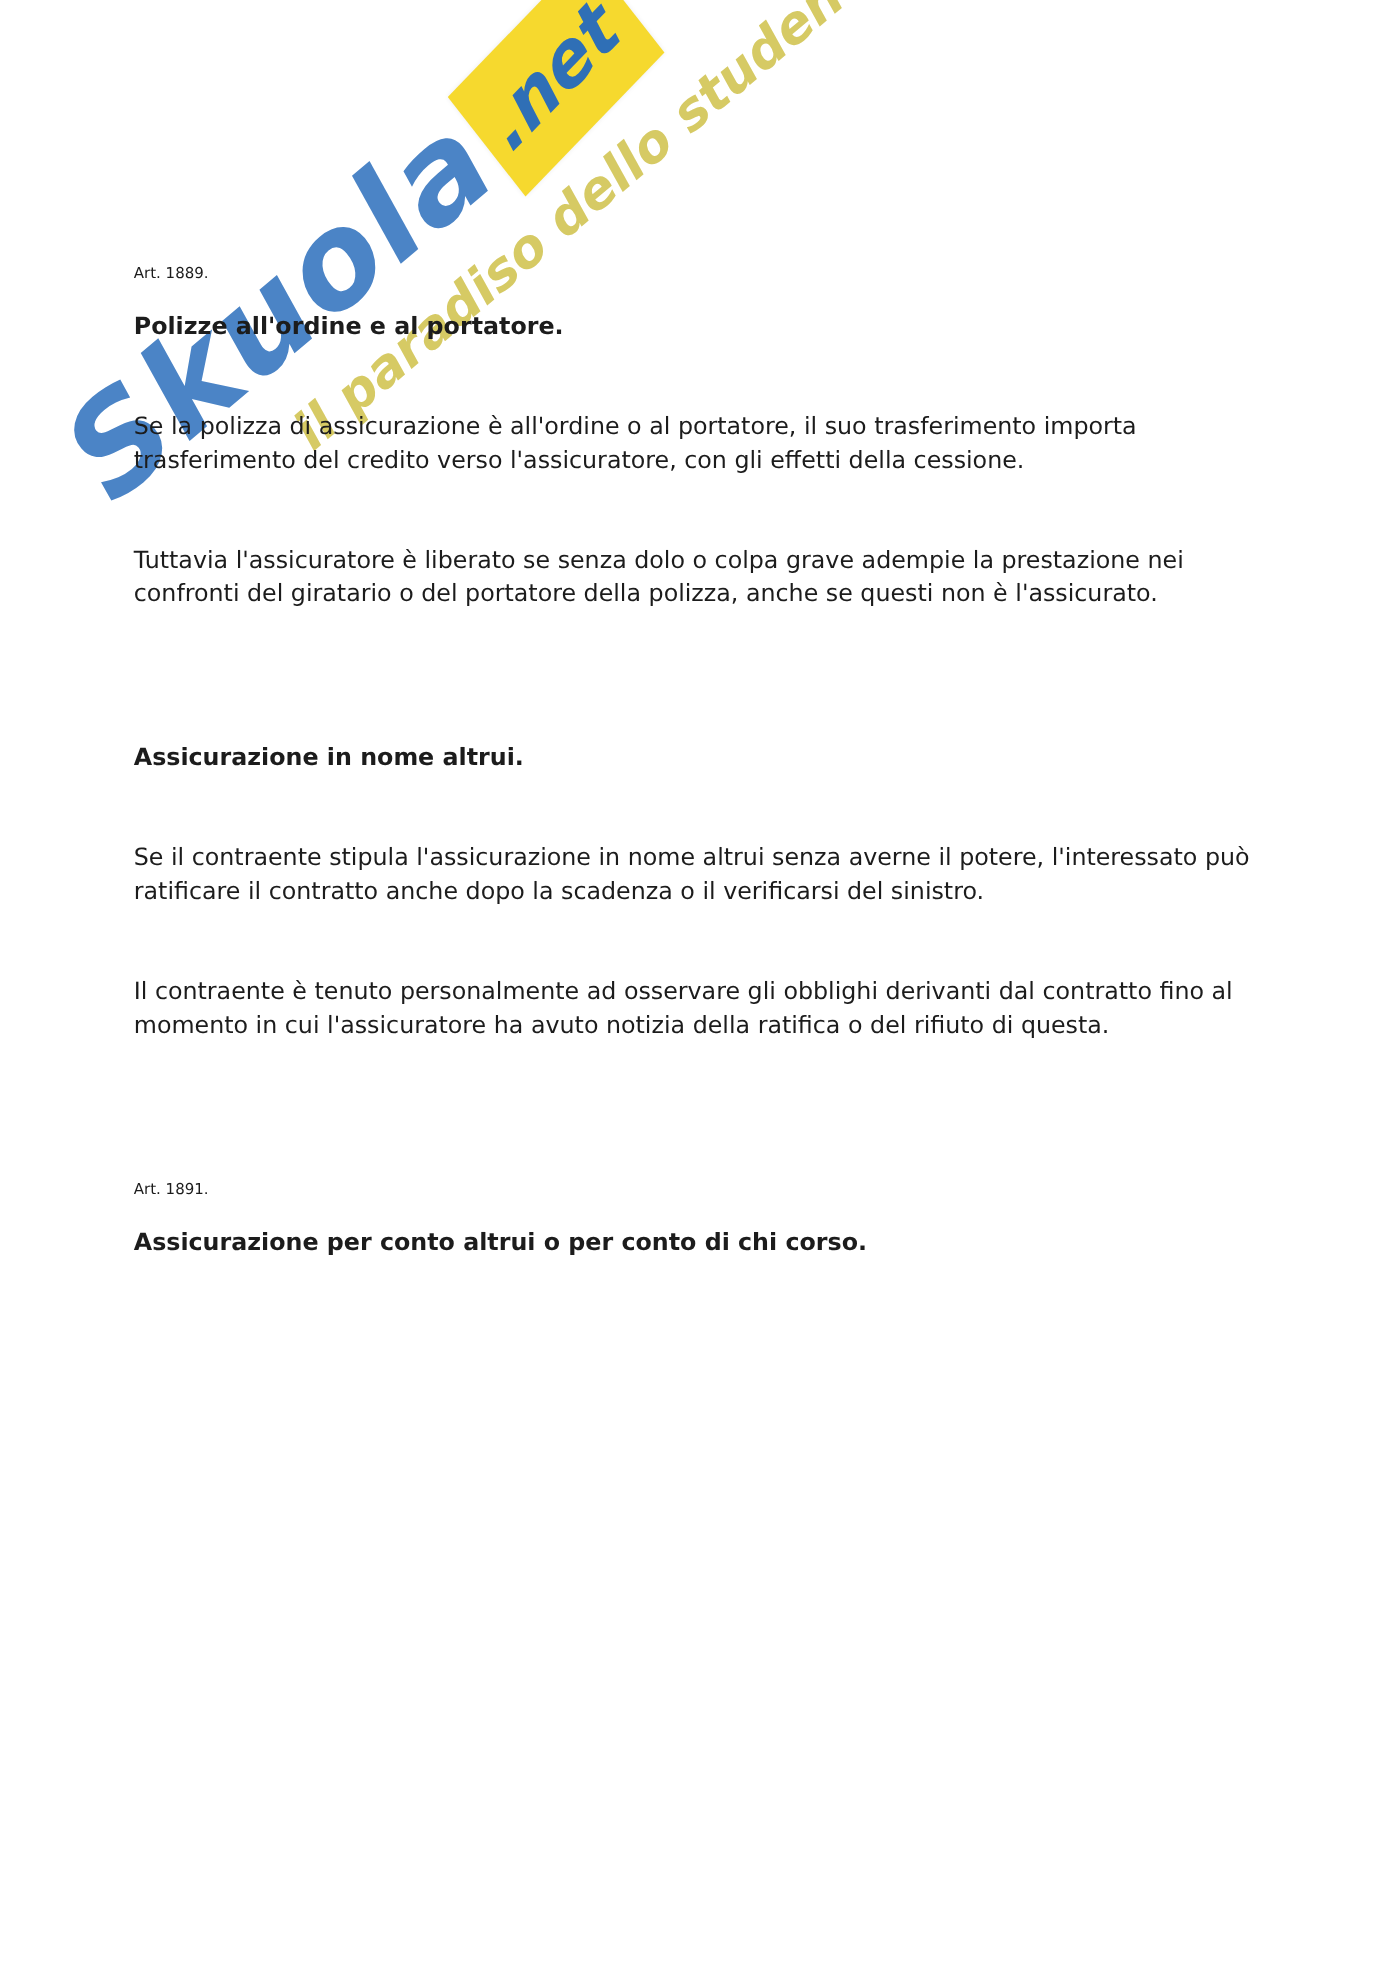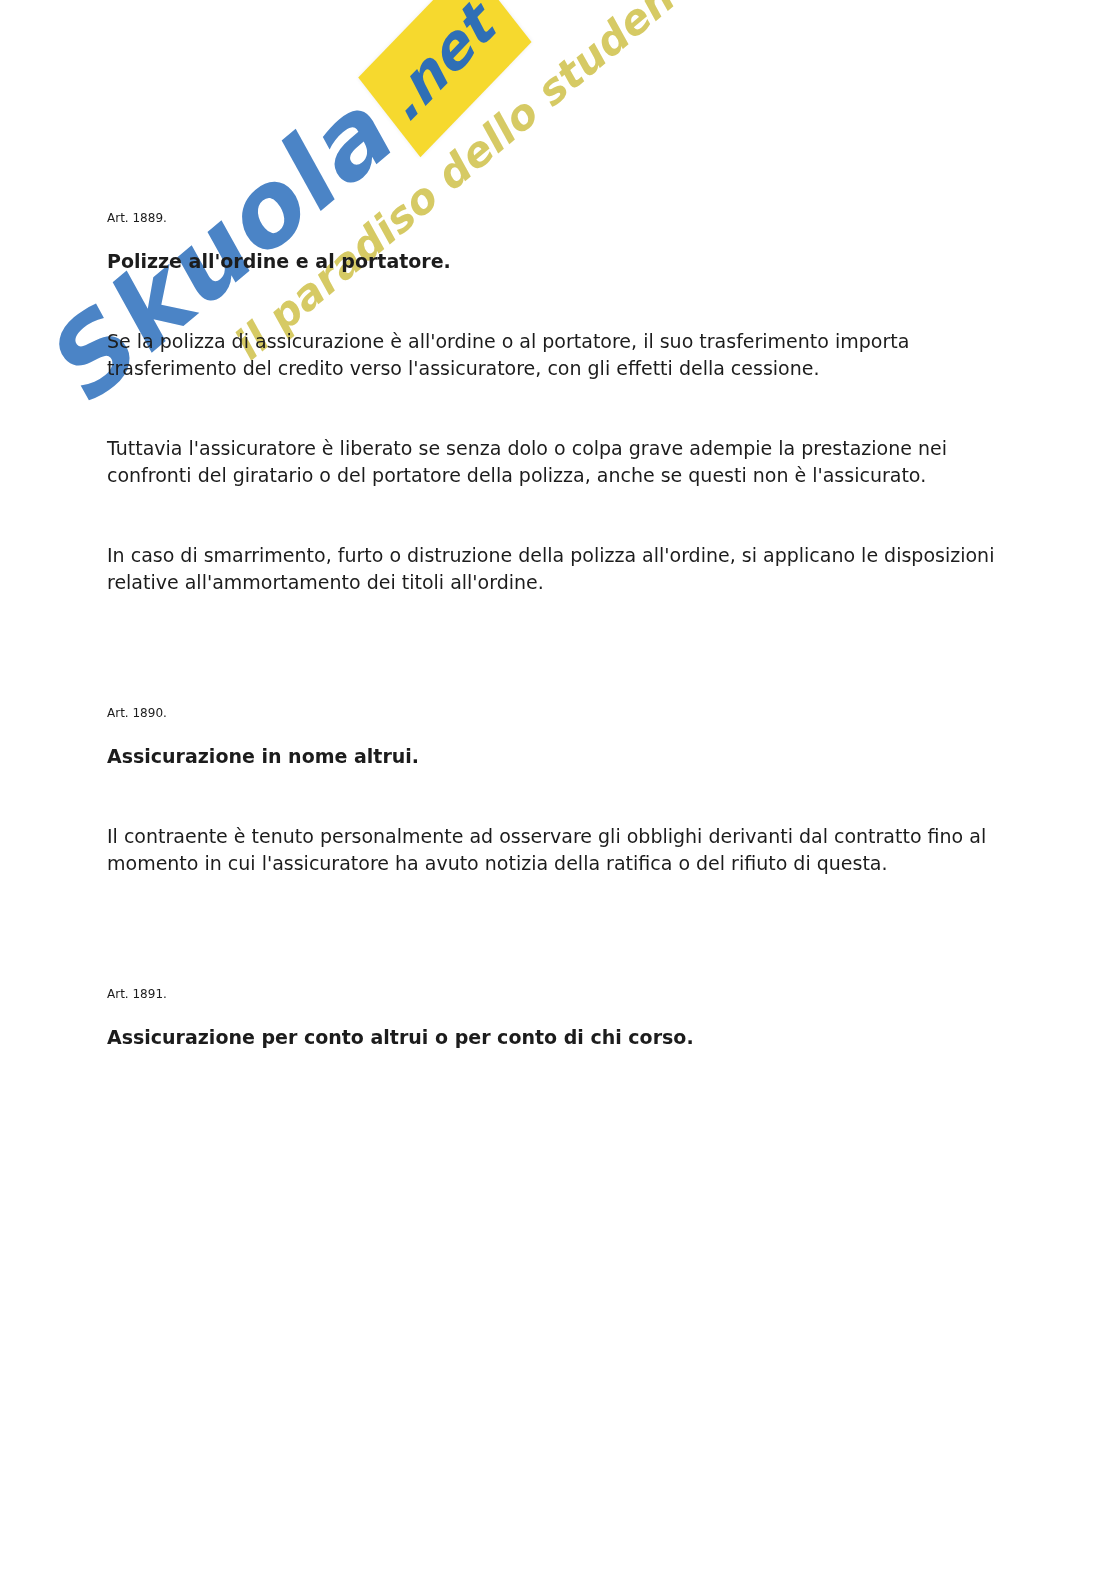--- a/index.html
+++ b/index.html
@@ -103,26 +103,25 @@
   <div class="wm-tagline">il paradiso dello studente</div>
 </div>
 
 <div class="page-content">
 
   <section class="article">
     <div class="article-number">Art. 1889.</div>
     <div class="article-title">Polizze all'ordine e al portatore.</div>
     <p class="article-paragraph">Se la polizza di assicurazione è all'ordine o al portatore, il suo trasferimento importa trasferimento del credito verso l'assicuratore, con gli effetti della cessione.</p>
     <p class="article-paragraph">Tuttavia l'assicuratore è liberato se senza dolo o colpa grave adempie la prestazione nei confronti del giratario o del portatore della polizza, anche se questi non è l'assicurato.</p>
-    <p class="article-paragraph">In caso di smarrimento, furto o distruzione della polizza all'ordine, si applicano le disposizioni relative all'ammortamento dei titoli all'ordine.</p>
   </section>
 
   <section class="article">
-    <div class="article-number">Art. 1890.</div>
     <div class="article-title">Assicurazione in nome altrui.</div>
+    <p class="article-paragraph">Se il contraente stipula l'assicurazione in nome altrui senza averne il potere, l'interessato può ratificare il contratto anche dopo la scadenza o il verificarsi del sinistro.</p>
     <p class="article-paragraph">Il contraente è tenuto personalmente ad osservare gli obblighi derivanti dal contratto fino al momento in cui l'assicuratore ha avuto notizia della ratifica o del rifiuto di questa.</p>
   </section>
 
   <section class="article">
     <div class="article-number">Art. 1891.</div>
     <div class="article-title">Assicurazione per conto altrui o per conto di chi corso.</div>
   </section>
 
 </div>
 

